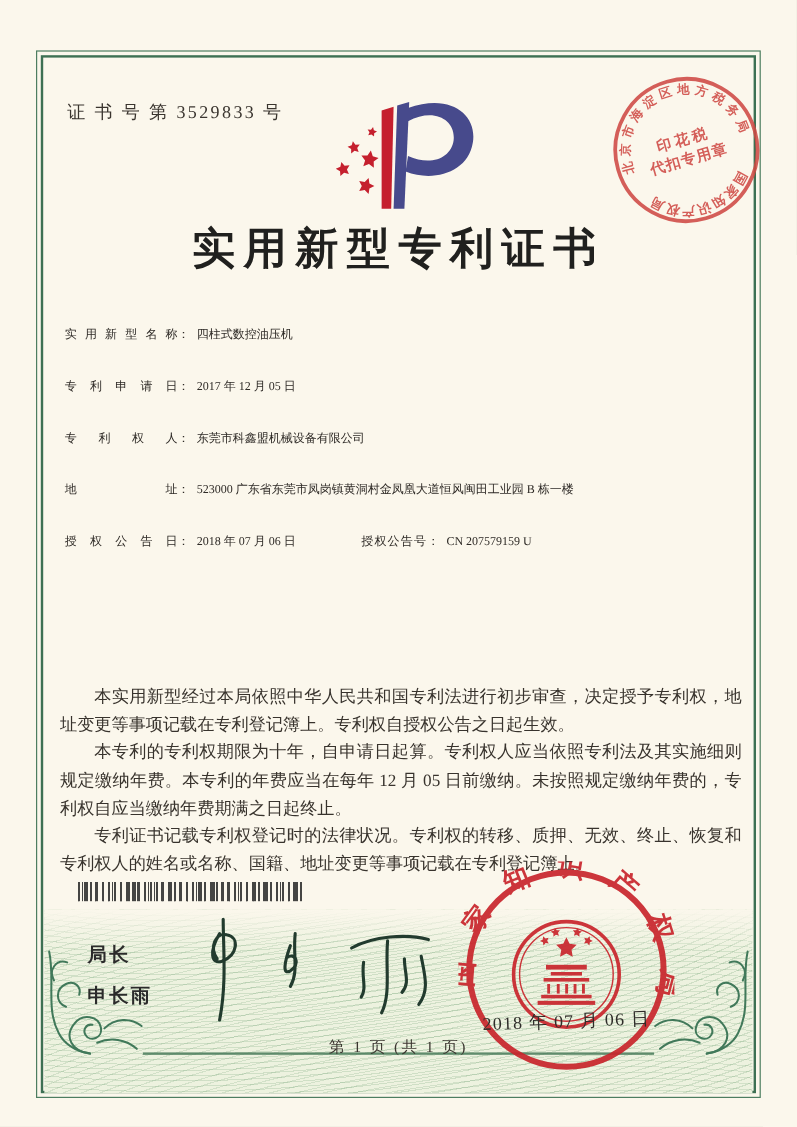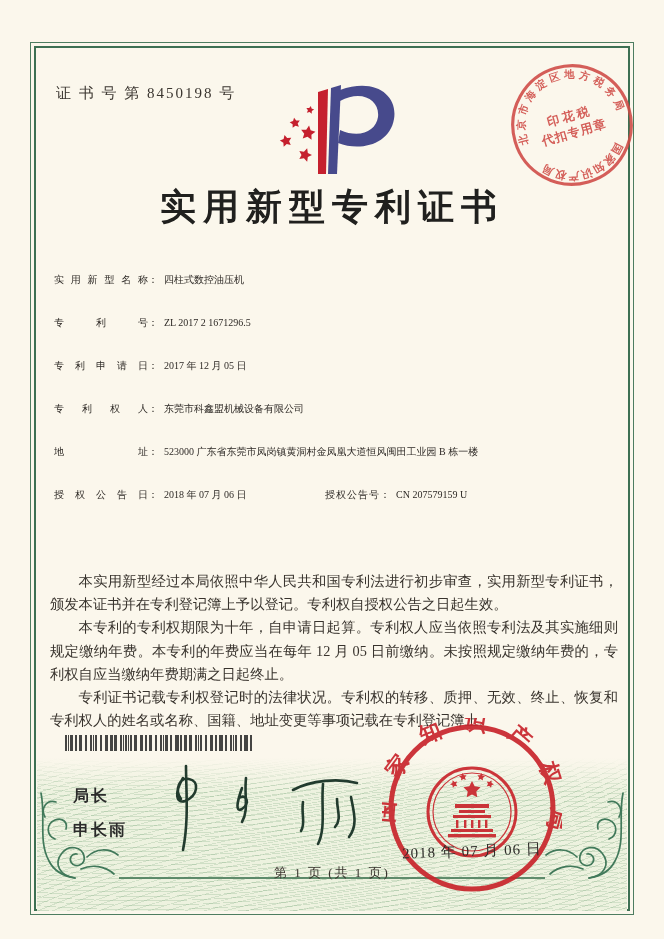--- a/index.html
+++ b/index.html
@@ -11,21 +11,21 @@
   .logo-svg{position:absolute;left:262px;top:80px;width:140px;height:110px;}
   .tax-stamp{position:absolute;left:498px;top:50px;width:148px;height:150px;transform:rotate(-16deg);opacity:.88;z-index:3;}
   .title{position:absolute;left:0;right:0;top:183px;margin:0;text-align:center;
          font-size:36px;font-weight:700;letter-spacing:7px;color:#20201e;}
   .fields{position:absolute;left:54px;right:44px;top:268px;font-size:10px;}
   .frow{margin-bottom:19px;line-height:24px;white-space:nowrap;}
   .flabel{display:inline-block;width:94px;text-align:justify;text-align-last:justify;vertical-align:top;}
   .fcolon{display:inline-block;vertical-align:top;margin-right:6px;}
   .fvalue{display:inline-block;max-width:452px;vertical-align:top;white-space:normal;}
   .frow-dual .fcell{display:inline-block;vertical-align:top;}
-  .frow-dual .fcell+.fcell{margin-left:76px;}
+  .frow-dual .fcell+.fcell{margin-left:52px;}
   .frow-dual .flabel2{display:inline-block;letter-spacing:1px;}
   .body-text{position:absolute;left:50px;right:46px;top:570px;font-size:14.3px;
              line-height:23.2px;text-align:justify;color:#38332d;}
   .body-text p{margin:0;text-indent:2em;}
   .barcode{position:absolute;left:65px;top:735px;width:188px;height:16px;opacity:.85;
     background:
       repeating-linear-gradient(90deg,#262626 0 2px,transparent 2px 5px),
       repeating-linear-gradient(90deg,#262626 0 1px,transparent 1px 7px),
       repeating-linear-gradient(90deg,transparent 0 3px,#262626 3px 4px,transparent 4px 11px);}
   .sign-zone{position:absolute;left:37px;right:37px;top:758px;bottom:28px;background-color:#edf2df;
@@ -49,21 +49,21 @@
           letter-spacing:2px;color:#3a352f;z-index:5;}
 </style>
 </head>
 <body>
 
 <div class="page">
 
   <div class="frame-outer"></div>
   <div class="frame-inner"></div>
 
-  <div class="cert-no">证 书 号 第 8450198 号</div>
+  <div class="cert-no">证 书 号 第 3529833 号</div>
 
   <svg class="logo-svg" viewBox="0 0 140 110">
     <defs>
       <path id="star-l" d="M0,-1 L0.294,-0.405 0.951,-0.309 0.476,0.155 0.588,0.809 0,0.5 -0.588,0.809 -0.476,0.155 -0.951,-0.309 -0.294,-0.405 Z"></path>
     </defs>
     <g fill="#c5202e">
       <use href="#star-l" transform="translate(48,30) scale(4.2) rotate(12)"></use>
       <use href="#star-l" transform="translate(33,43) scale(5.4) rotate(-10)"></use>
       <use href="#star-l" transform="translate(46,53) scale(7.6) rotate(8)"></use>
       <use href="#star-l" transform="translate(24,61) scale(6.2) rotate(-14)"></use>
@@ -92,43 +92,40 @@
     <text x="75" y="87" text-anchor="middle" font-size="12.5" letter-spacing="1" fill="#cf4a45" font-weight="600">代扣专用章</text>
   </svg>
 
   <h1 class="title">实用新型专利证书</h1>
 
   <div class="fields">
     <div class="frow">
       <span class="flabel">实用新型名称</span><span class="fcolon">：</span><span class="fvalue">四柱式数控油压机</span>
     </div>
     <div class="frow">
-      <span class="flabel">专利号</span><span class="fcolon">：</span><span class="fvalue">ZL 2017 2 1671296.5</span>
-    </div>
-    <div class="frow">
       <span class="flabel">专利申请日</span><span class="fcolon">：</span><span class="fvalue">2017 年 12 月 05 日</span>
     </div>
     <div class="frow">
       <span class="flabel">专利权人</span><span class="fcolon">：</span><span class="fvalue">东莞市科鑫盟机械设备有限公司</span>
     </div>
     <div class="frow">
       <span class="flabel">地址</span><span class="fcolon">：</span><span class="fvalue">523000 广东省东莞市凤岗镇黄洞村金凤凰大道恒风闽田工业园 B 栋一楼</span>
     </div>
     <div class="frow frow-dual">
       <span class="fcell">
         <span class="flabel">授权公告日</span><span class="fcolon">：</span><span class="fvalue">2018 年 07 月 06 日</span>
       </span>
       <span class="fcell">
         <span class="flabel2">授权公告号</span><span class="fcolon">：</span><span class="fvalue">CN 207579159 U</span>
       </span>
     </div>
   </div>
 
   <div class="body-text">
-    <p>本实用新型经过本局依照中华人民共和国专利法进行初步审查，实用新型专利证书，颁发本证书并在专利登记簿上予以登记。专利权自授权公告之日起生效。</p>
+    <p>本实用新型经过本局依照中华人民共和国专利法进行初步审查，决定授予专利权，地址变更等事项记载在专利登记簿上。专利权自授权公告之日起生效。</p>
     <p>本专利的专利权期限为十年，自申请日起算。专利权人应当依照专利法及其实施细则规定缴纳年费。本专利的年费应当在每年 12 月 05 日前缴纳。未按照规定缴纳年费的，专利权自应当缴纳年费期满之日起终止。</p>
     <p>专利证书记载专利权登记时的法律状况。专利权的转移、质押、无效、终止、恢复和专利权人的姓名或名称、国籍、地址变更等事项记载在专利登记簿上。</p>
   </div>
 
   <div class="barcode"></div>
 
   <div class="sign-zone">
     <div class="deco-line"></div>
 
     <svg class="corner left" viewBox="0 0 92 96">

